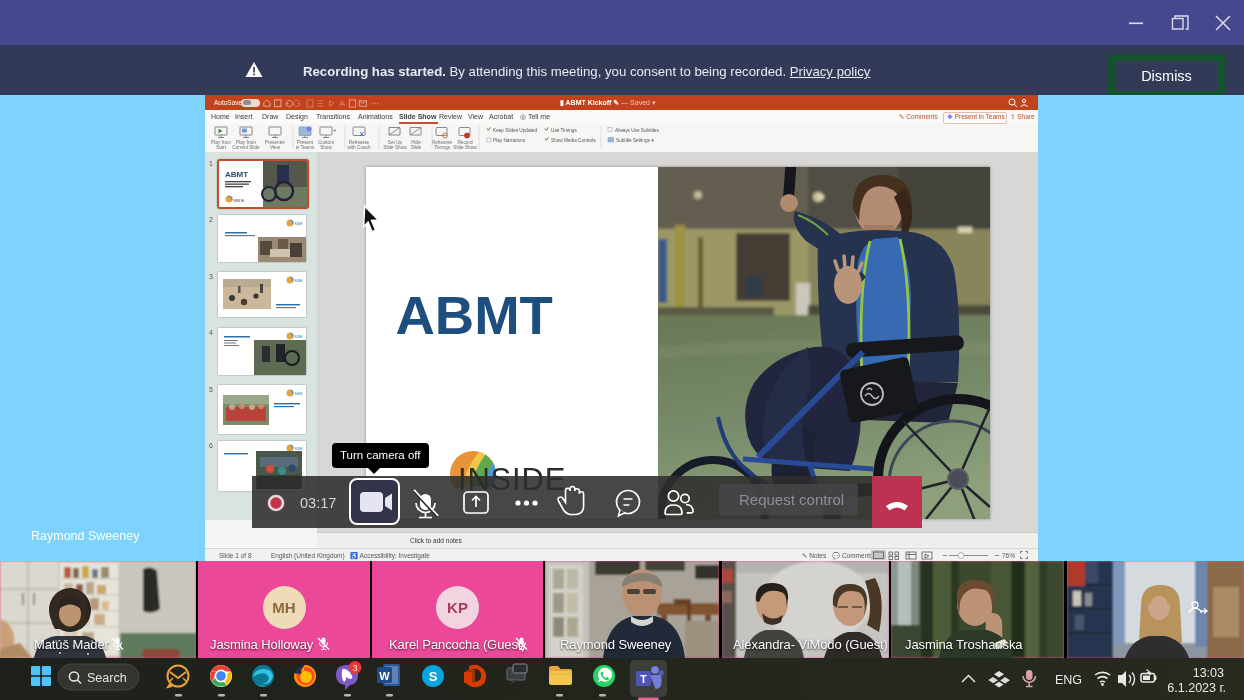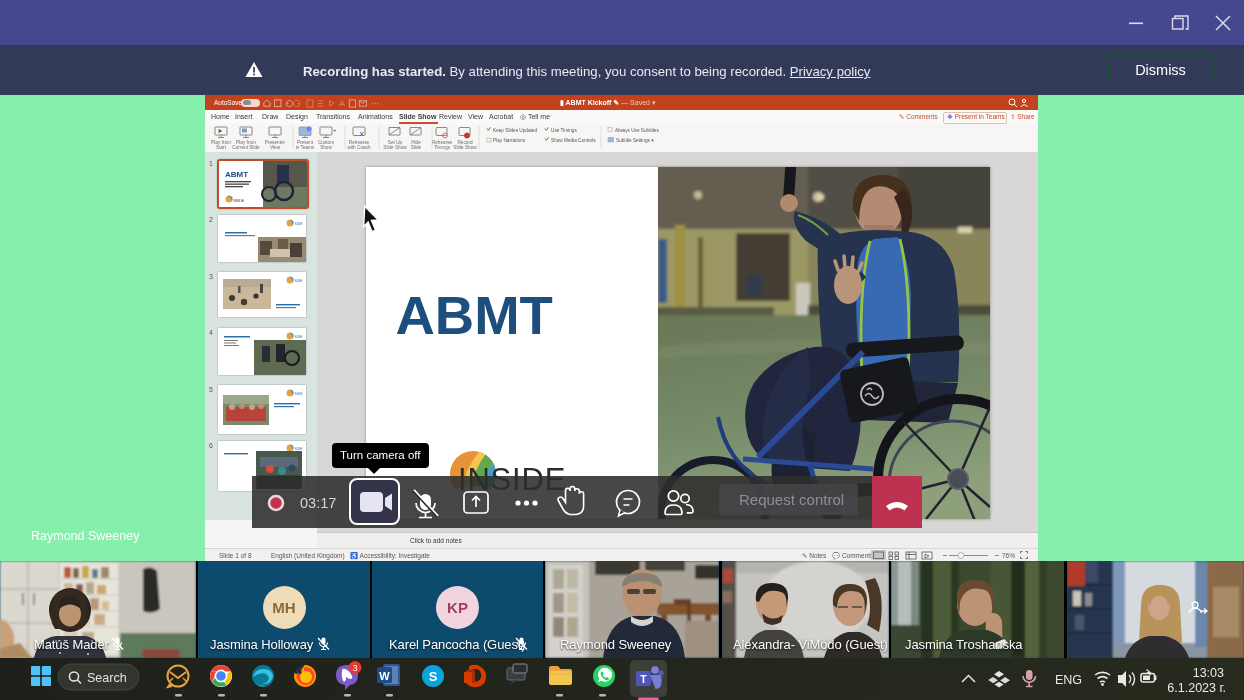--- a/index.html
+++ b/index.html
@@ -2,37 +2,37 @@
 <html><head>
 <meta charset="utf-8">
 <style>
   html,body{margin:0;padding:0;}
   body{width:1244px;height:700px;overflow:hidden;background:#000;font-family:"Liberation Sans",sans-serif;position:relative;}
   .abs{position:absolute;}
   
   #topbar{left:0;top:0;width:1244px;height:45px;background:#45488e;}
   #notif{left:0;top:45px;width:1244px;height:50px;background:#333a58;color:#fff;}
   #notif .txt{position:absolute;left:303px;top:19px;font-size:13.2px;color:#e7eaf3;white-space:nowrap;}
-  #dismiss{left:1108px;top:54px;width:103px;height:30px;border:1px solid #14532d;border-radius:3px;color:#fff;font-size:14.5px;text-align:center;line-height:30px;}
+  #dismiss{left:1108px;top:54px;width:103px;height:30px;border:7px solid #14532d;border-radius:3px;color:#fff;font-size:14.5px;text-align:center;line-height:30px;}
   
-  #stage{left:0;top:95px;width:1244px;height:466px;background:#86efac;}
+  #stage{left:0;top:95px;width:1244px;height:466px;background:#7dd3fc;}
   #ppt{position:absolute;left:205px;top:0;width:833px;height:466px;background:#f6f5f3;}
   #ppt-title{position:absolute;left:0;top:0;width:833px;height:15px;background:#c2421e;}
   #ppt-tabs{position:absolute;left:0;top:15px;width:833px;height:14px;background:#fbfaf8;font-size:7px;color:#3b3b3b;}
   #ppt-ribbon{position:absolute;left:0;top:29px;width:833px;height:28px;background:#f7f6f4;border-bottom:1px solid #dddcda;}
   #ppt-thumbs{position:absolute;left:0;top:57px;width:112px;height:368px;background:#d9e4e1;}
   .tnum{position:absolute;left:4px;font-size:7px;color:#555;}
   .thumb{position:absolute;box-shadow:0 0 1.5px rgba(0,0,0,.4);}
   #ppt-canvas{position:absolute;left:112px;top:57px;width:721px;height:380px;background:#d8d7d5;}
   #slide{position:absolute;left:48.5px;top:15px;width:624px;height:352px;background:#fff;box-shadow:0 0 3px rgba(0,0,0,.35);}
   #notesbar{position:absolute;left:112px;top:436.5px;width:721px;height:15px;background:#f0efee;border-top:1px solid #c9c8c6;font-size:6.5px;color:#333;}
   #statusbar{position:absolute;left:0;top:452.5px;width:833px;height:13.5px;background:#f2f1ef;border-top:1px solid #d6d5d3;font-size:6.5px;color:#555;}
   
   #strip{left:0;top:561px;width:1244px;height:97px;background:#000;}
-  .tile{position:absolute;top:0;height:97px;background:#0c4a6e;overflow:hidden;}
+  .tile{position:absolute;top:0;height:97px;background:#ec4899;overflow:hidden;}
   .tname{position:absolute;bottom:6px;font-size:13px;color:#fff;text-shadow:0 1px 2px rgba(0,0,0,.8);white-space:nowrap;letter-spacing:-0.1px;}
   .avatar{position:absolute;top:24.5px;width:43px;height:43px;border-radius:50%;text-align:center;line-height:43px;font-size:15px;font-weight:bold;}
   .micoff{position:absolute;bottom:7px;}
   
   #taskbar{left:0;top:658px;width:1244px;height:42px;background:linear-gradient(90deg,#1e211b,#22261c 55%,#272b1e);}
   
   #presname{left:31px;top:529px;font-size:12.5px;color:#fff;}
   #ctlbar{left:252px;top:476px;width:670px;height:52px;background:rgba(46,45,44,0.88);}
   #tooltip{left:332px;top:443px;height:25px;background:#000;border-radius:4px;color:#fff;font-size:11.5px;line-height:25px;padding:0 8px;}
   #tooltip:after{content:"";position:absolute;left:36px;top:25px;border:6px solid transparent;border-top-color:#000;}

